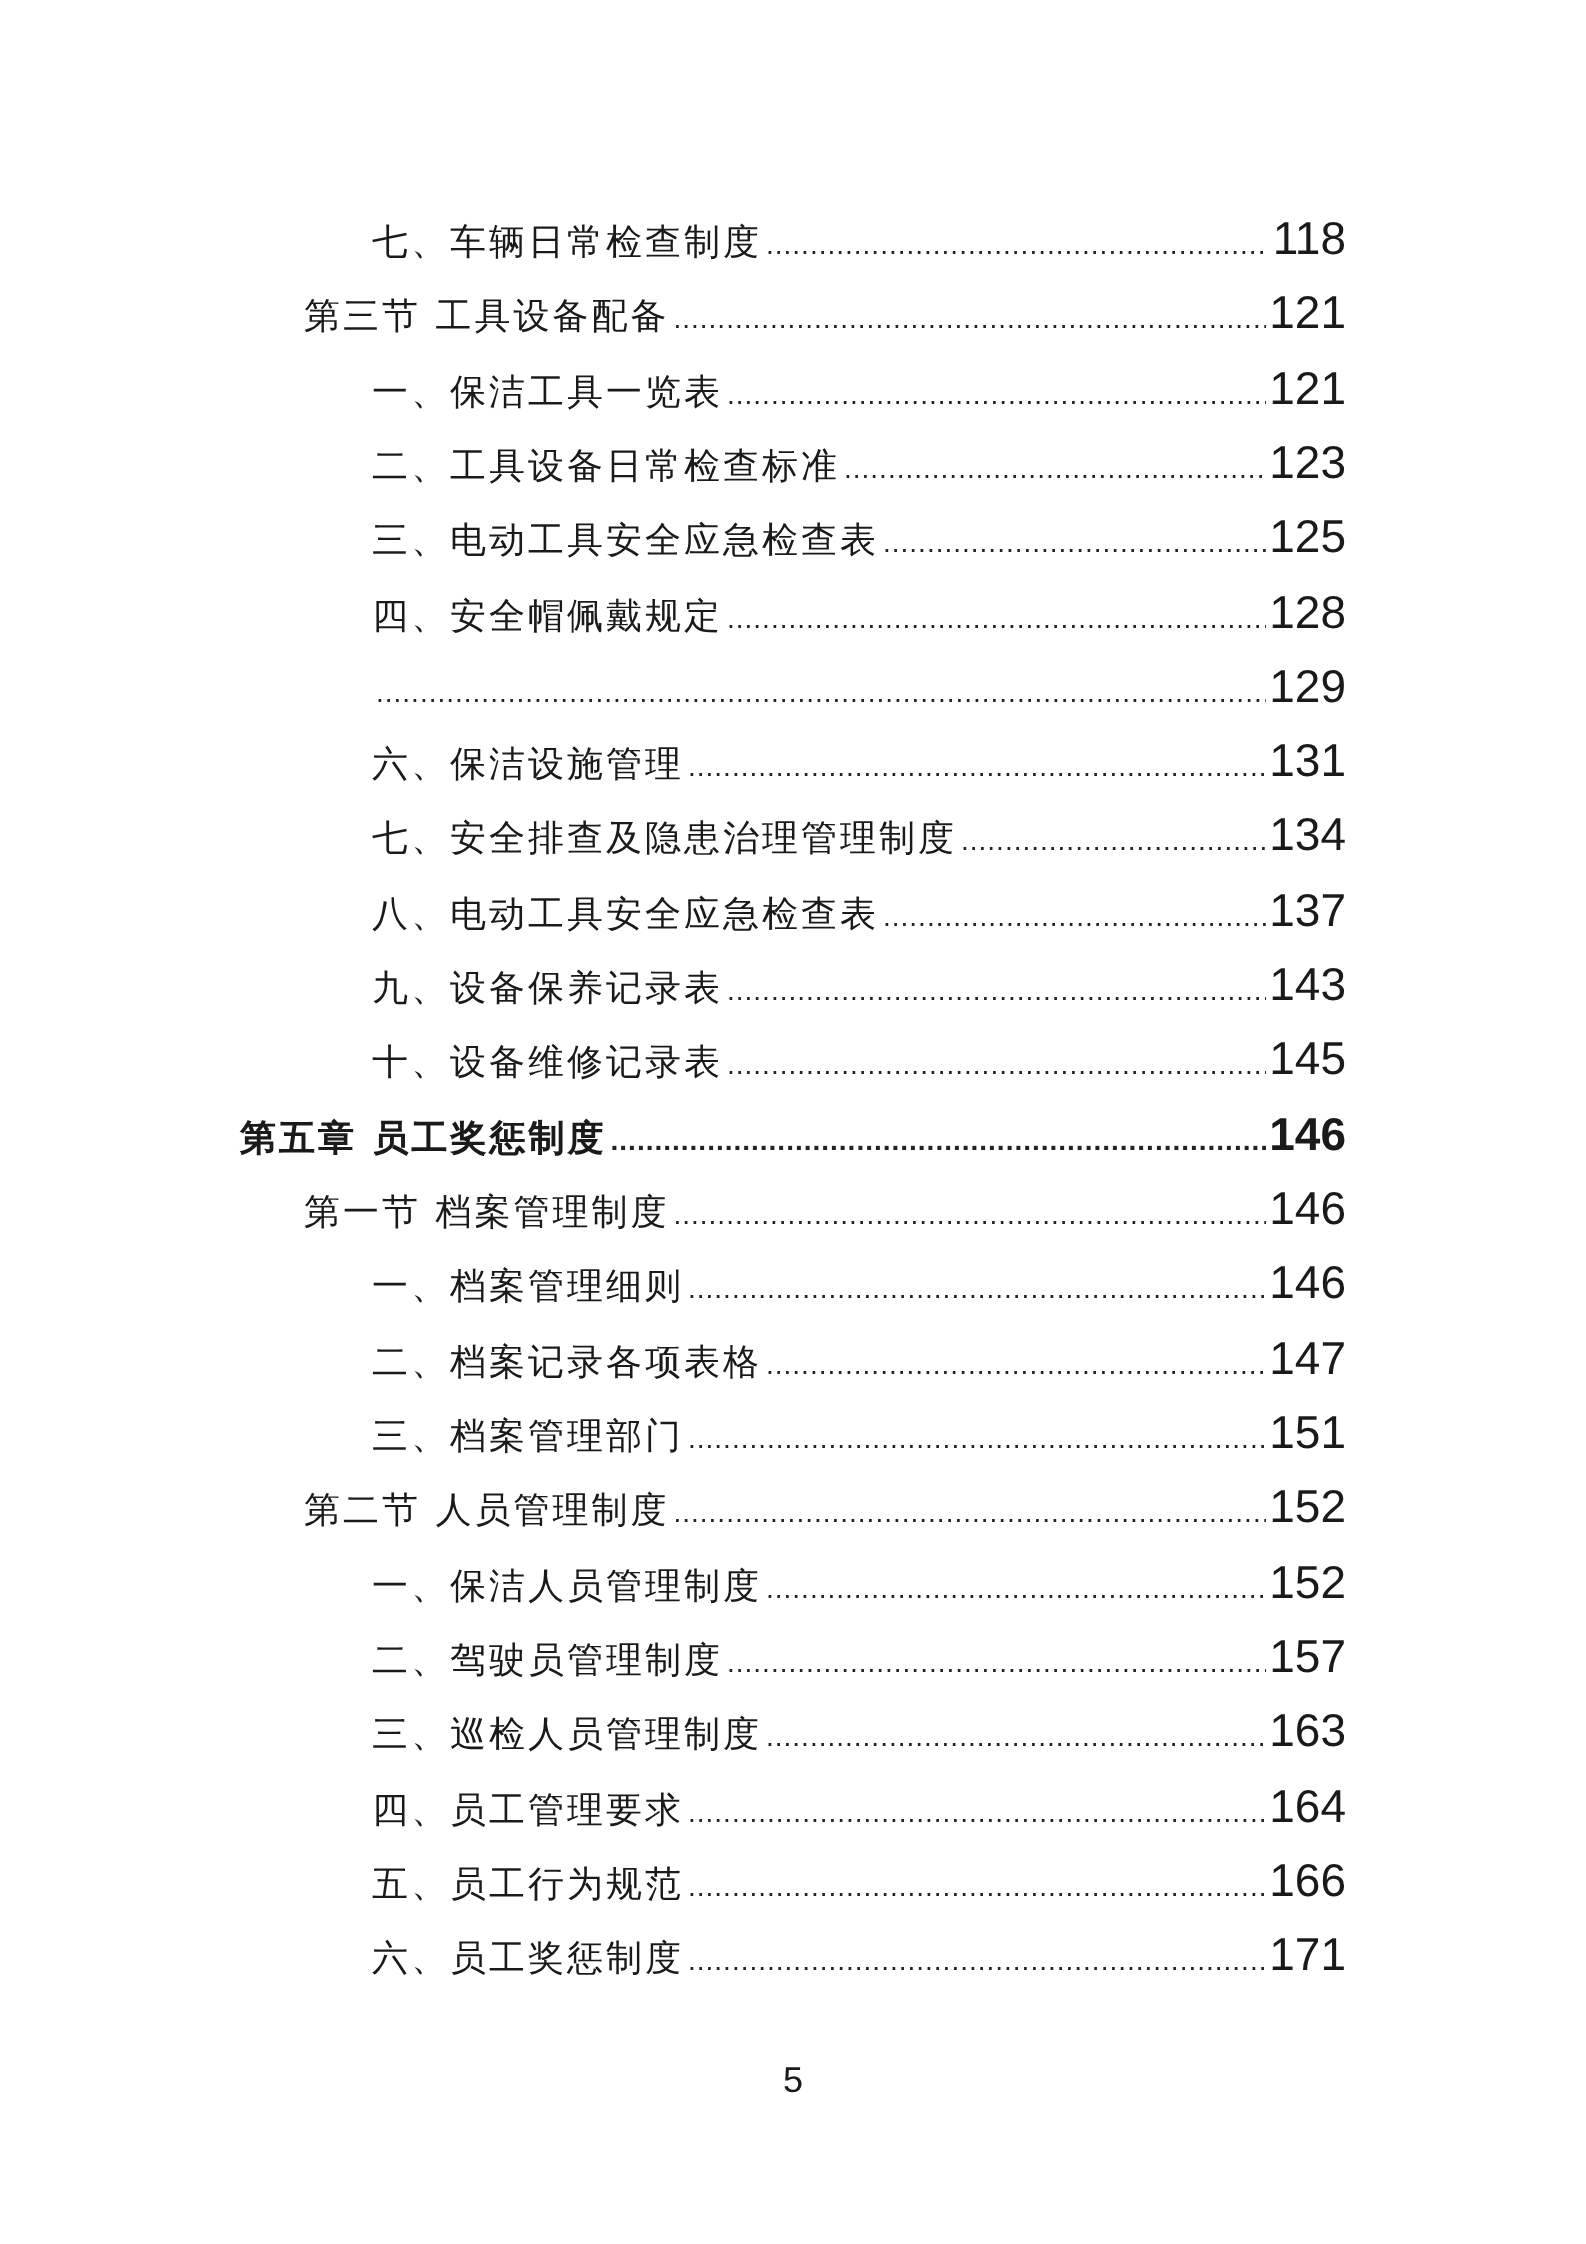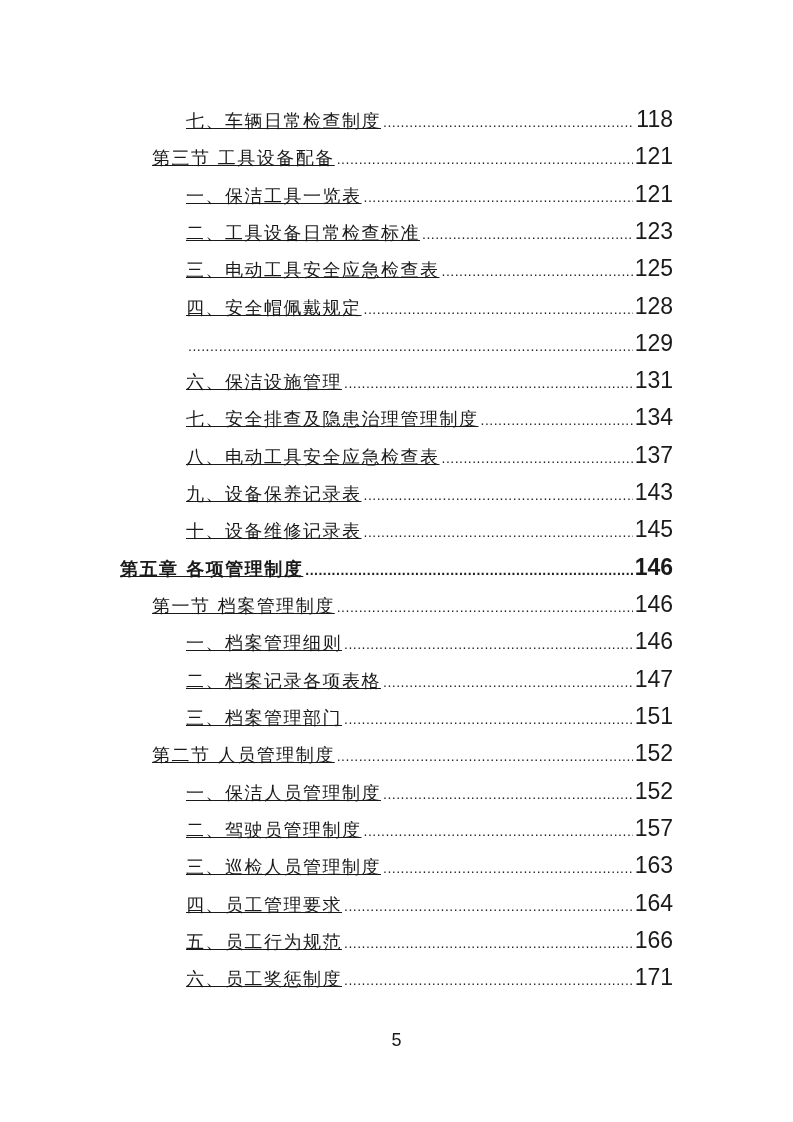--- a/index.html
+++ b/index.html
@@ -13,21 +13,21 @@
       position: absolute;
       display: flex; align-items: baseline;
       right: 120px;
       height: 28px; line-height: 28px;
       font-size: 18px;
       white-space: nowrap;
     }
     .toc-row.level-1 { left: 120px; font-weight: bold; }
     .toc-row.level-2 { left: 152px; }
     .toc-row.level-3 { left: 186px; }
-    .toc-label { flex: 0 0 auto; letter-spacing: 1.5px; text-decoration: underline; }
+    .toc-label { flex: 0 0 auto; letter-spacing: 1.5px; }
     .toc-leader {
       flex: 1 1 auto; overflow: hidden; margin: 0 2px;
       font-family: "Liberation Sans", sans-serif; font-size: 14px;
       letter-spacing: 0.5px; color: #222;
     }
     .toc-leader::before {
       content: "....................................................................................................................................................................................";
     }
     .toc-page {
       flex: 0 0 auto; font-family: "Liberation Sans", sans-serif; font-size: 23px;
@@ -95,21 +95,21 @@
     <span class="toc-label">九、设备保养记录表</span>
     <span class="toc-leader"></span>
     <span class="toc-page">143</span>
   </div>
   <div class="toc-row level-3" style="top:515px">
     <span class="toc-label">十、设备维修记录表</span>
     <span class="toc-leader"></span>
     <span class="toc-page">145</span>
   </div>
   <div class="toc-row level-1" style="top:553px">
-    <span class="toc-label">第五章  各项管理制度</span>
+    <span class="toc-label">第五章  员工奖惩制度</span>
     <span class="toc-leader"></span>
     <span class="toc-page">146</span>
   </div>
   <div class="toc-row level-2" style="top:590px">
     <span class="toc-label">第一节  档案管理制度</span>
     <span class="toc-leader"></span>
     <span class="toc-page">146</span>
   </div>
   <div class="toc-row level-3" style="top:627px">
     <span class="toc-label">一、档案管理细则</span>

